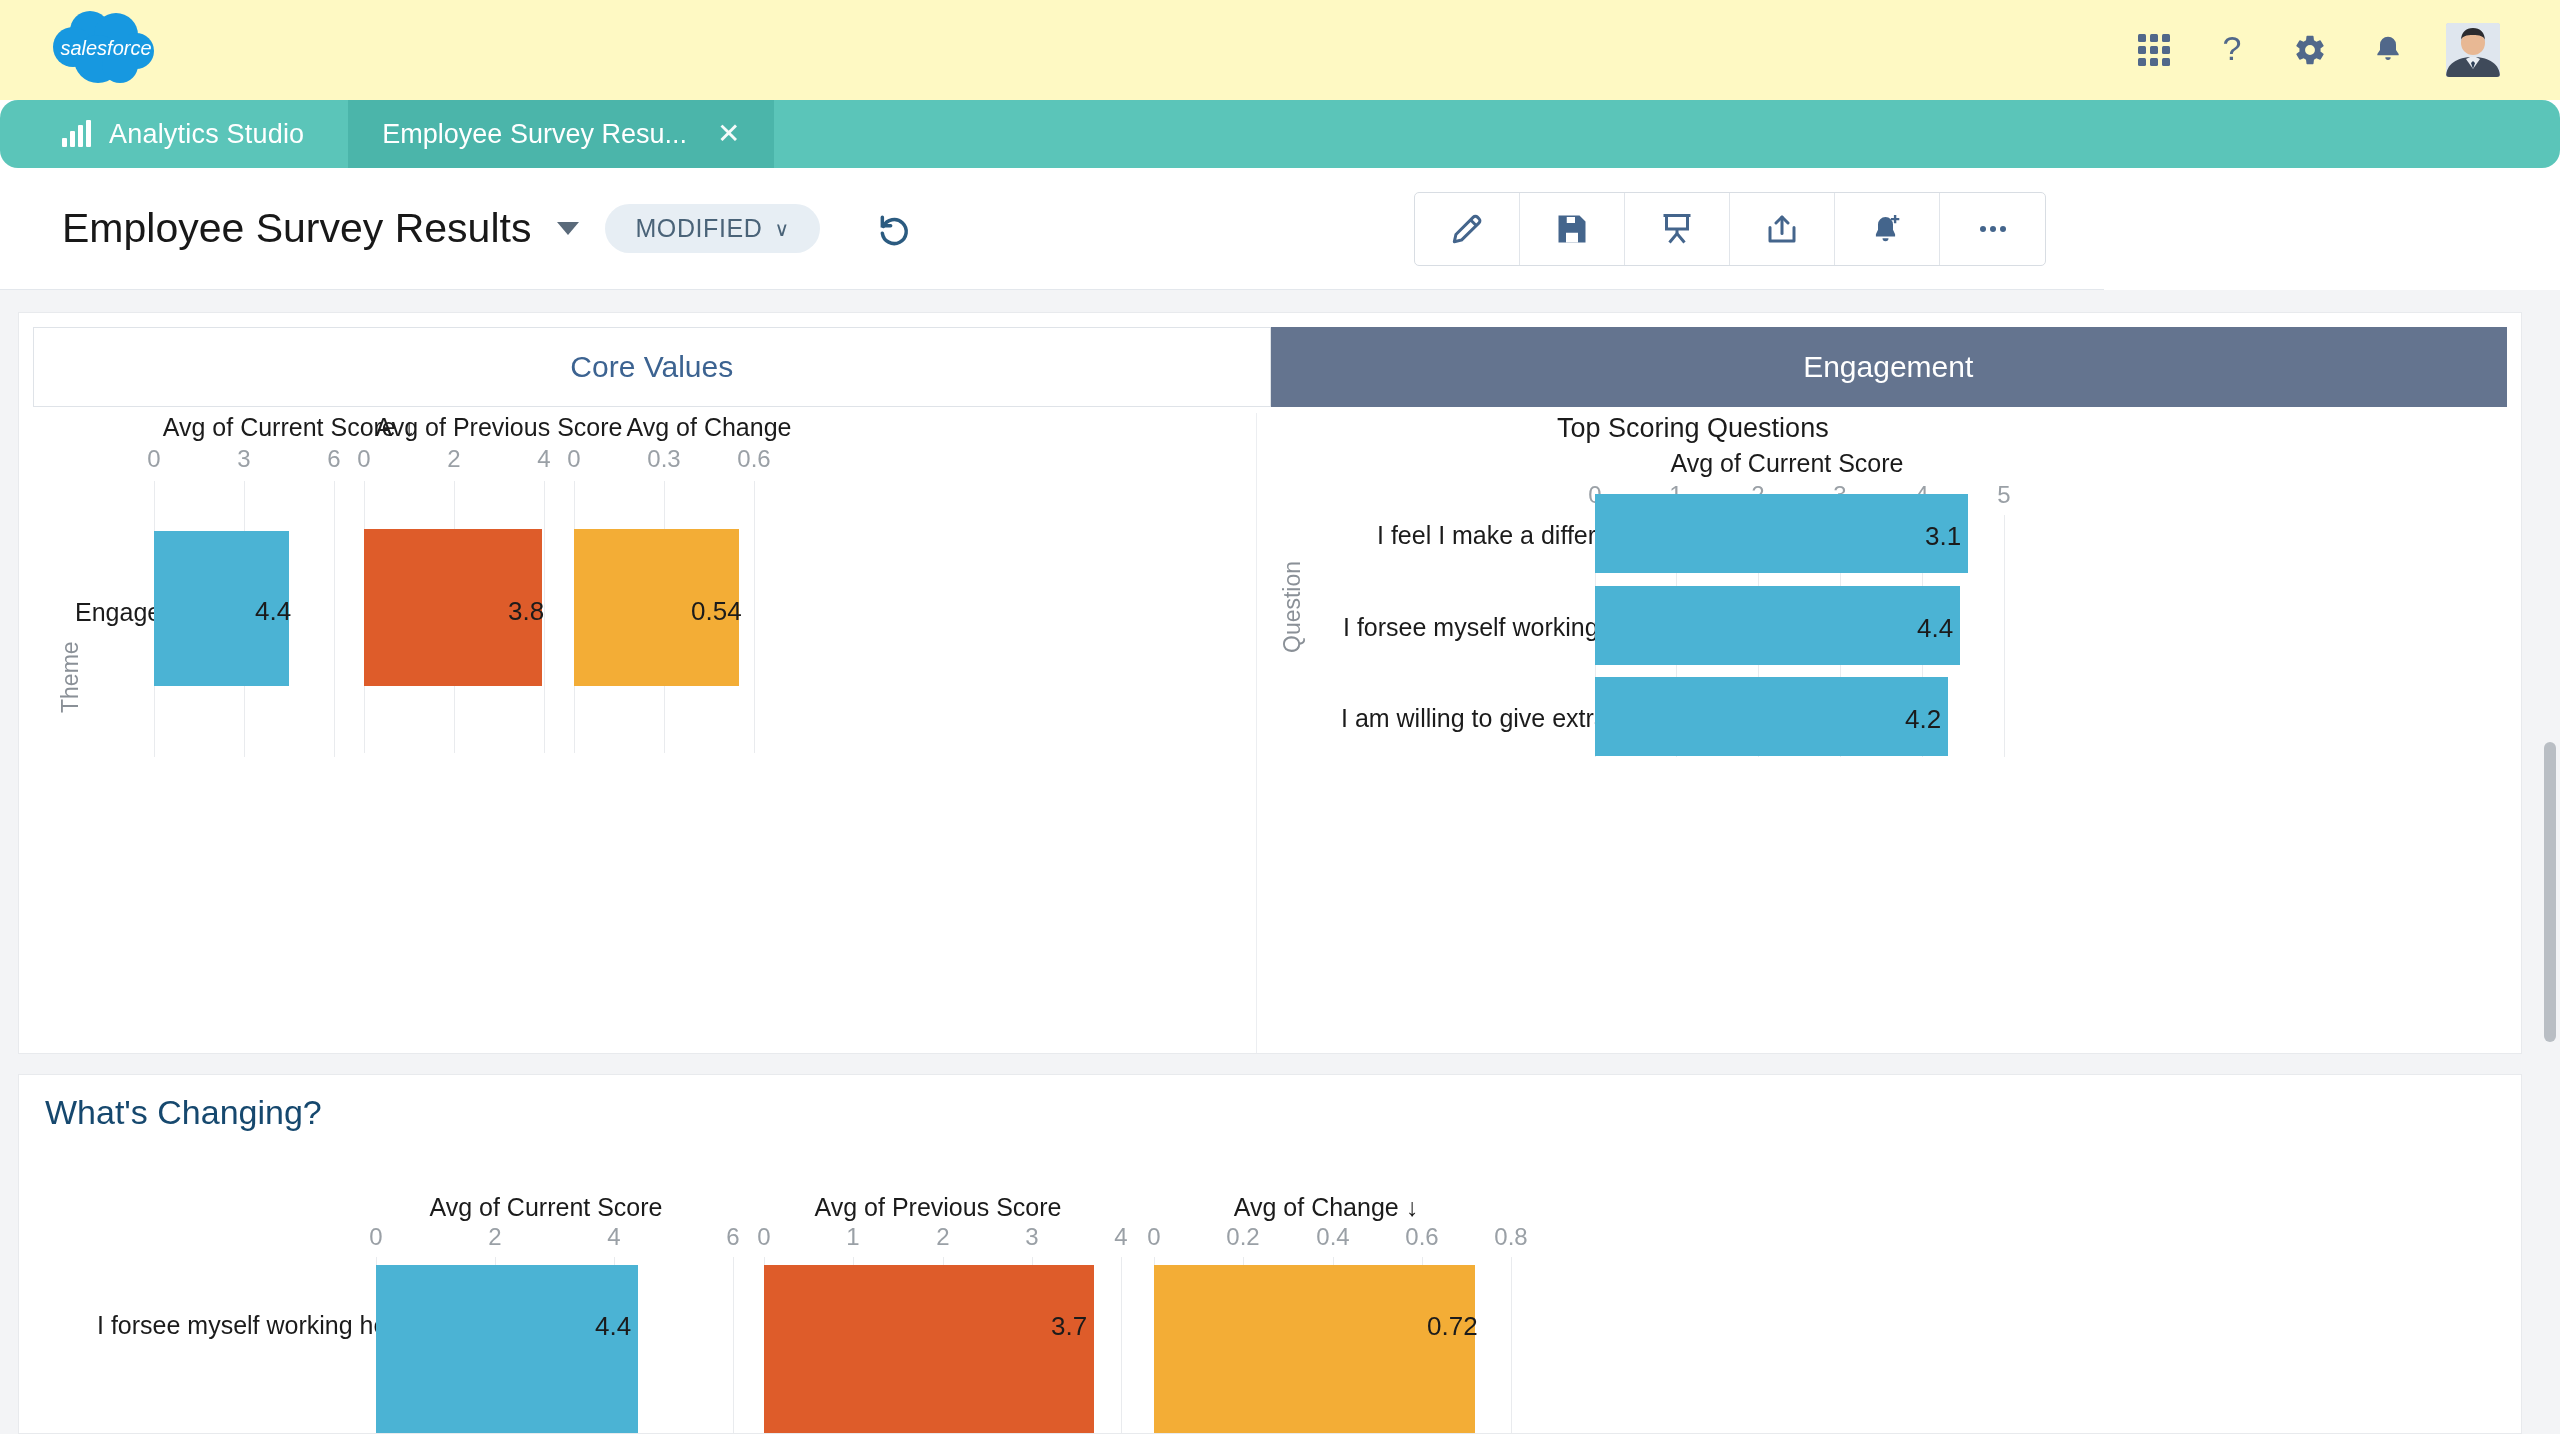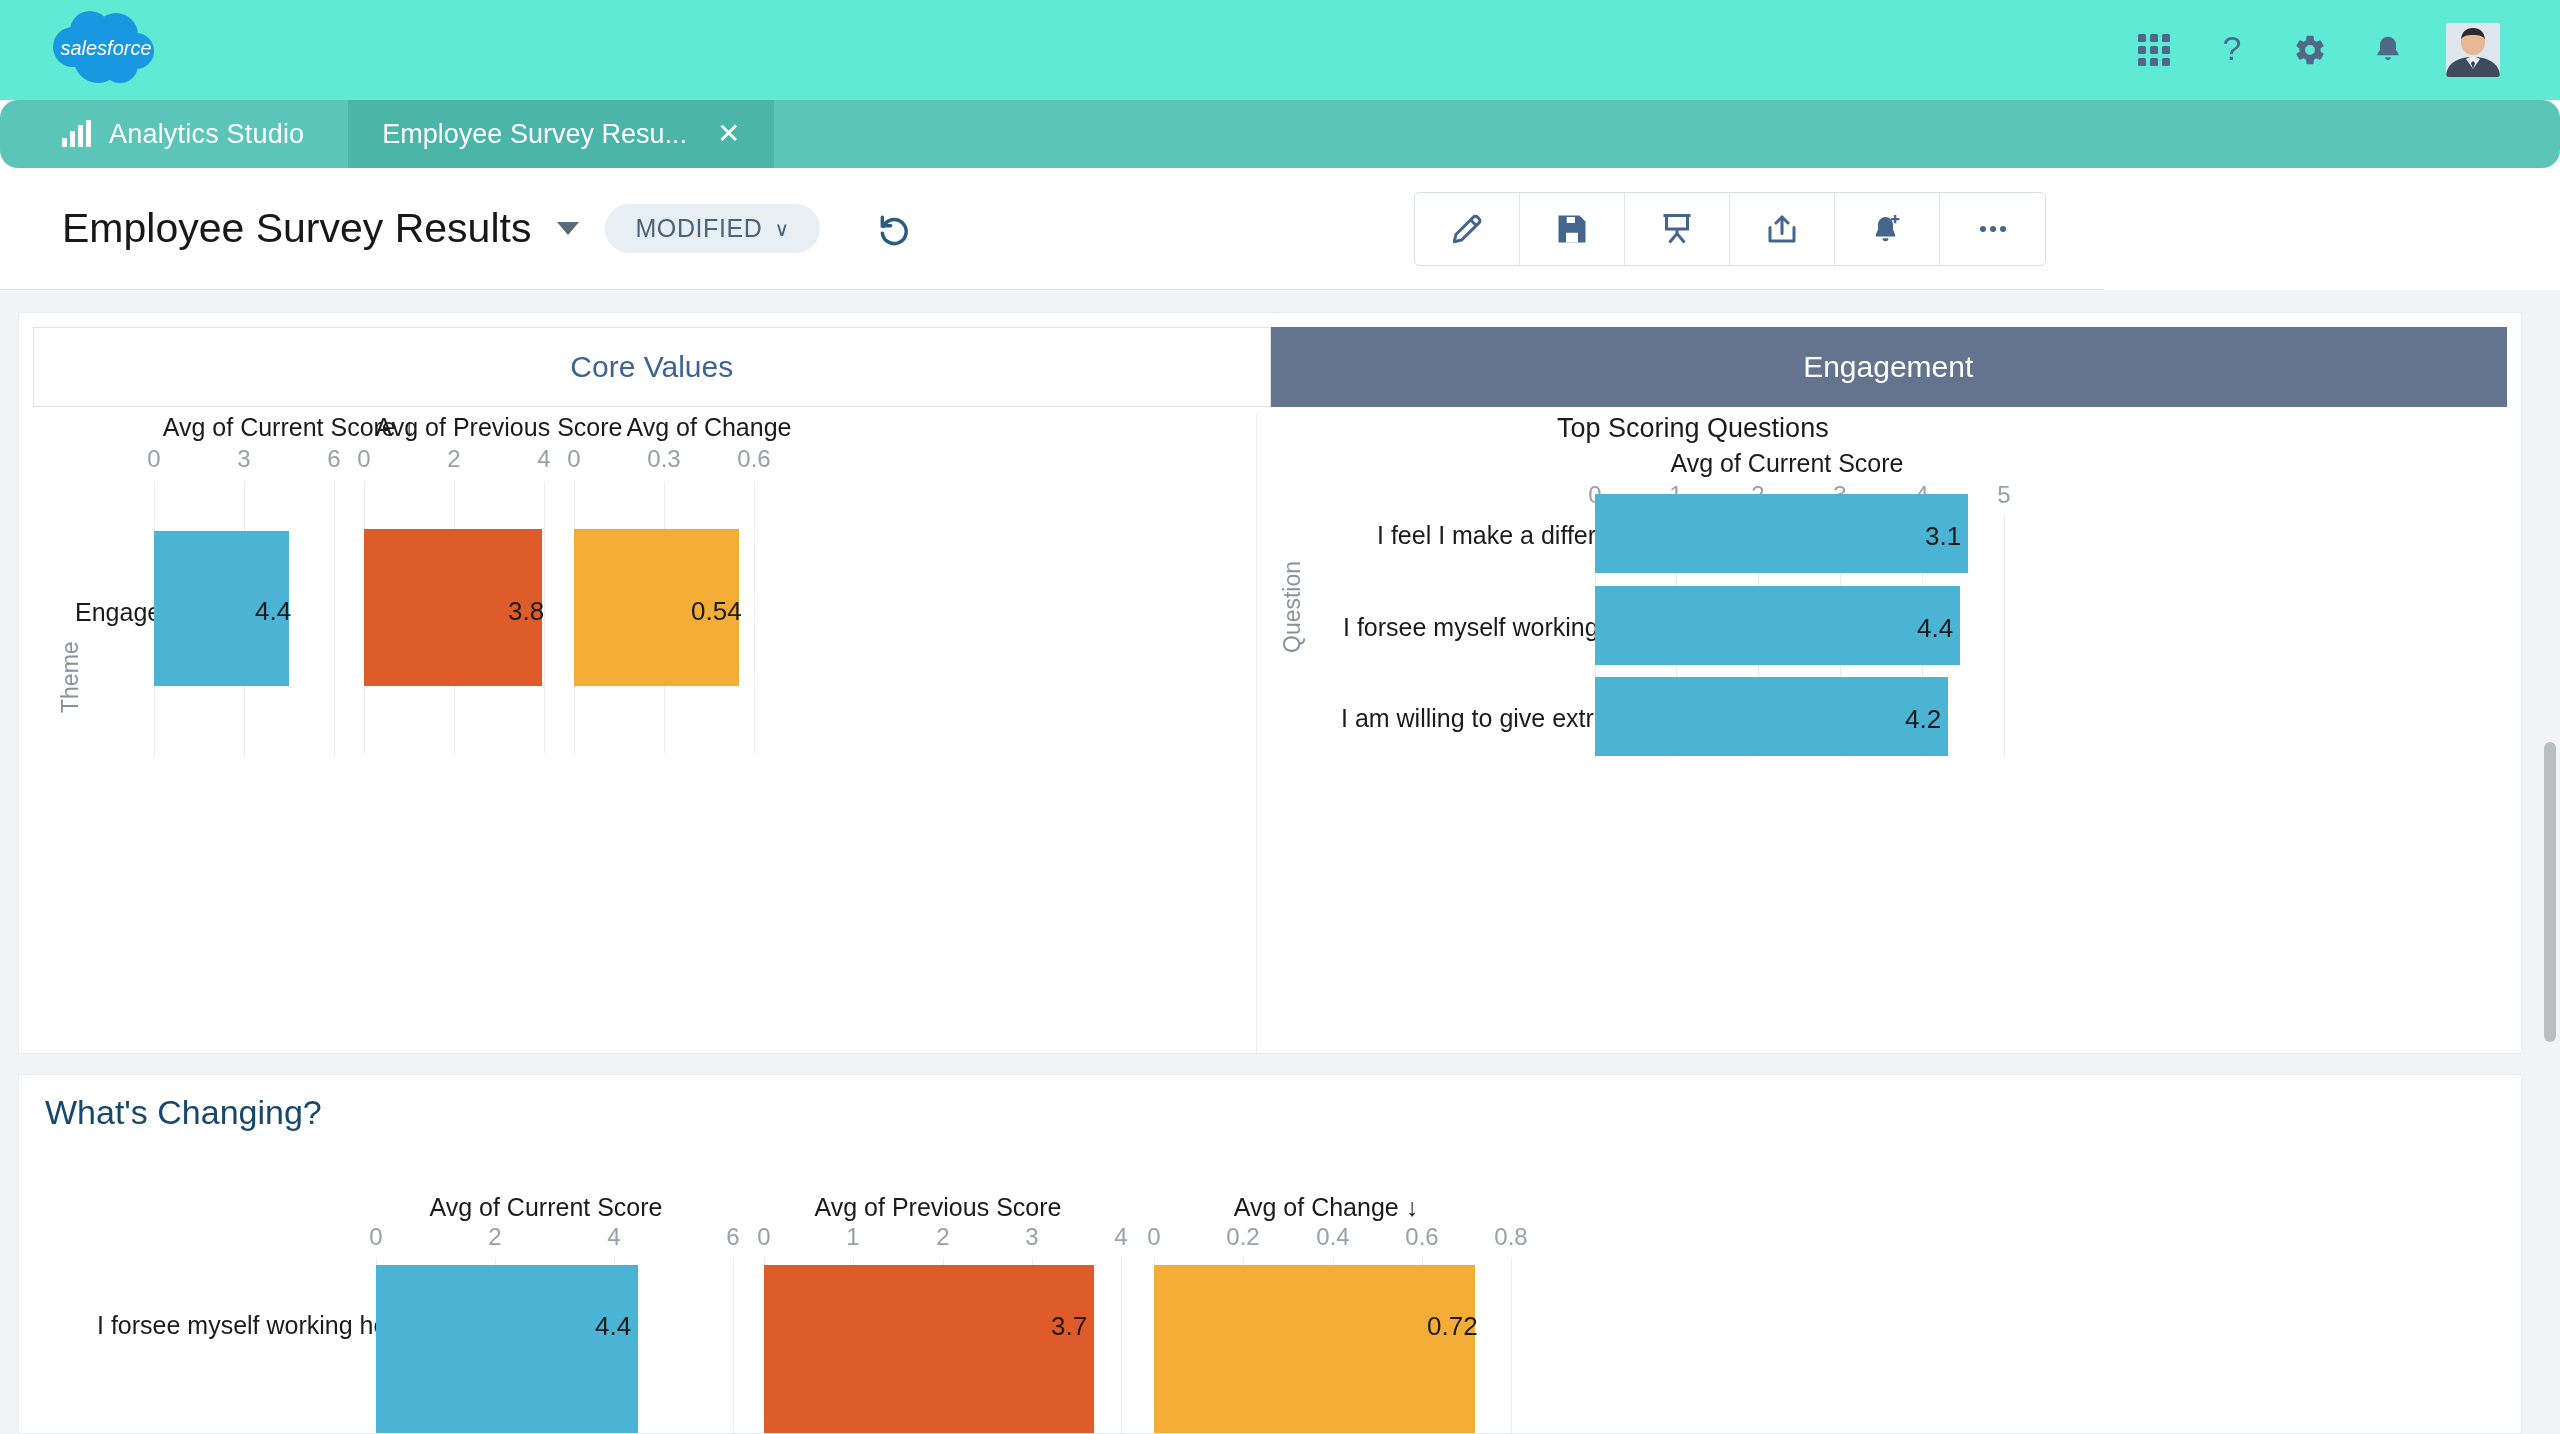--- a/index.html
+++ b/index.html
@@ -6,21 +6,21 @@
   html, body {
     width: 2560px; height: 1434px;
     background: #ffffff;
     font-family: "Liberation Sans", sans-serif;
     overflow: hidden;
   }
 
   
   .global-header {
     position: absolute; top: 0; left: 0; width: 2560px; height: 100px;
-    background: #5eead4; display: flex; align-items: center;
+    background: #fef9c3; display: flex; align-items: center;
   }
   .sf-logo { margin-left: 48px; width: 116px; height: 82px; position: relative; }
   .sf-logo svg { display: block; }
   .gh-icons {
     margin-left: auto; margin-right: 60px;
     display: flex; align-items: center; gap: 38px;
   }
   .gh-icon { width: 40px; height: 40px; display: flex; align-items: center; justify-content: center; color: #51688a; }
   .gh-icon svg { display: block; }
   .avatar {

